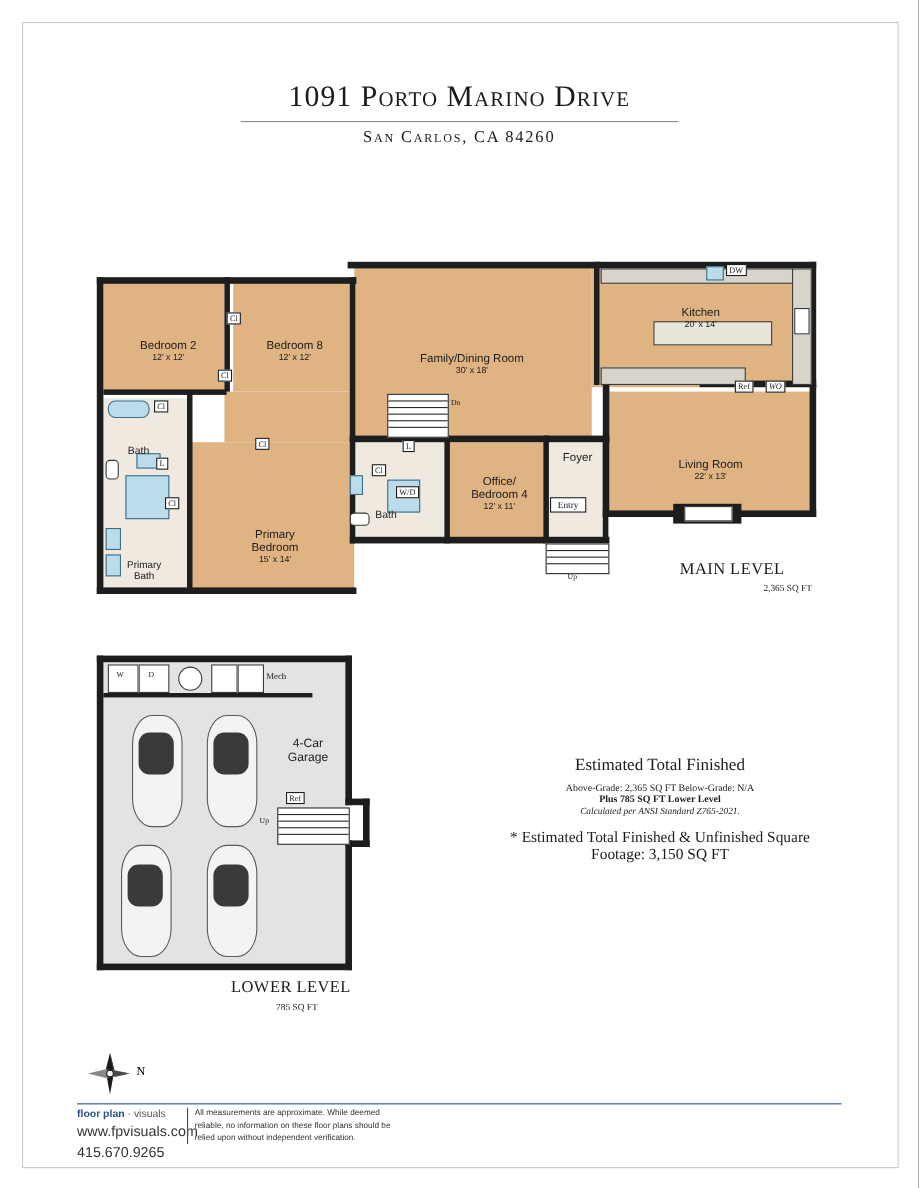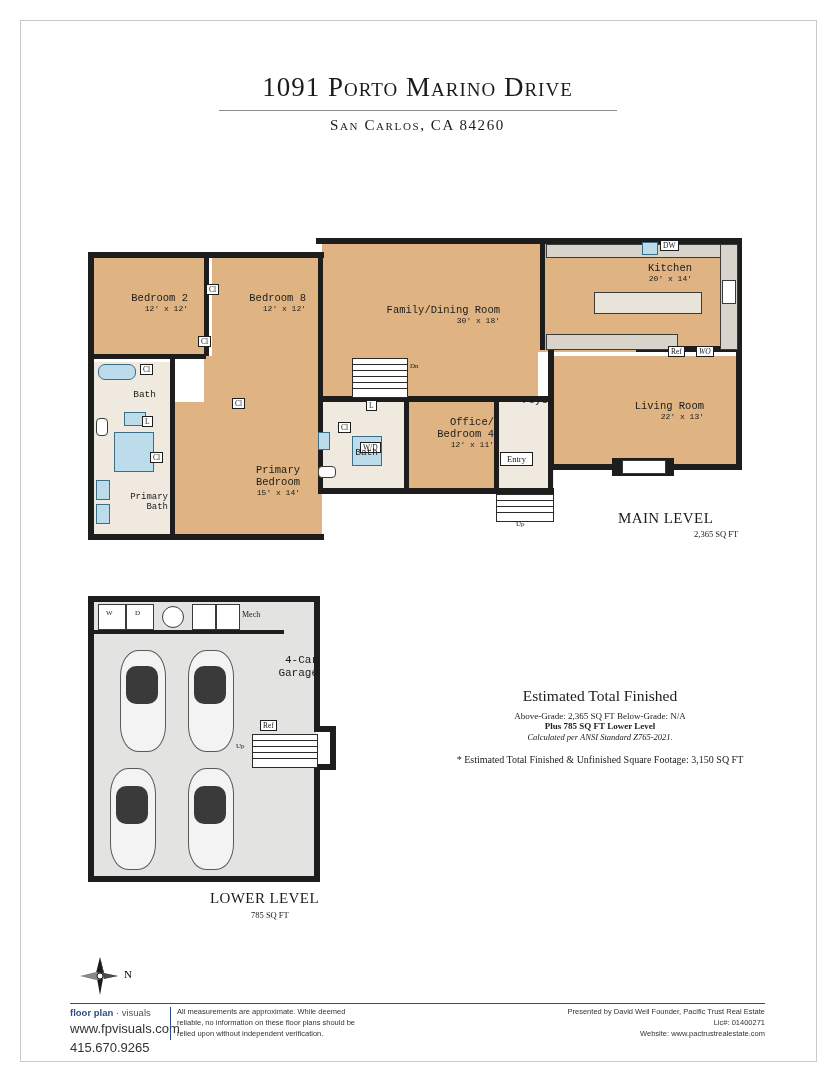--- a/index.html
+++ b/index.html
@@ -28,22 +28,22 @@
     font-size:15px;letter-spacing:1.6px;color:#1b1b1b;font-variant:small-caps;
   }
 
   
   .plan{position:absolute;}
   .wall{position:absolute;background:#1d1d1d;}
   .room{position:absolute;background:#e0b383;}
   .room-light{position:absolute;background:#efe9e0;}
   .room-gray{position:absolute;background:#e3e3e1;}
   .lbl{
-    position:absolute;text-align:right;color:#1b1b1b;
-    font-family:Liberation Mono, monospace;line-height:1.15;
+    position:absolute;text-align:center;color:#1b1b1b;
+    font-family:Liberation Sans, sans-serif;line-height:1.15;margin-top:16px;
   }
   .lbl .n{display:block;font-size:10.5px;}
   .lbl .d{display:block;font-size:8px;}
   .tiny{position:absolute;font-size:7px;color:#1b1b1b;font-family:"Liberation Serif",serif;}
   .tiny-b{position:absolute;font-size:7.5px;color:#1b1b1b;
           font-family:"Liberation Serif",serif;
           border:1px solid #1d1d1d;background:#fff;padding:0 2px;}
   .fix{position:absolute;border:1px solid #3a3a3a;background:#fff;}
   .fix-blue{position:absolute;border:1px solid #3a6d86;background:#bcdcec;}
   .stair{position:absolute;background:#fff;border:1px solid #2a2a2a;}
@@ -54,21 +54,21 @@
     font-family:"Liberation Serif",serif;
   }
   .level-sq{position:absolute;font-size:8.5px;color:#1b1b1b;}
 
   
   .summary{position:absolute;left:440px;top:686px;width:320px;text-align:center;color:#1b1b1b;}
   .summary .h1{font-size:15.5px;line-height:1.35;}
   .summary .h2{font-size:9px;margin-top:4px;}
   .summary .h3{font-size:9px;font-weight:bold;}
   .summary .h4{font-size:8.5px;font-style:italic;margin-top:1px;}
-  .summary .h5{font-size:10px;margin-top:12px;}
+  .summary .h5{font-size:14px;margin-top:12px;}
 
   
   .compass{position:absolute;left:78px;top:955px;width:70px;height:42px;}
   .compass .n{position:absolute;left:46px;top:13px;font-size:11px;}
 
   
   .foot-rule{position:absolute;left:70px;top:1003px;width:695px;height:1px;background:#2b4f8a;}
   .foot-logo{position:absolute;left:70px;top:1007px;font-size:9.5px;color:#2b4f8a;font-weight:bold;
              font-family:"Liberation Sans",sans-serif;}
   .foot-logo span{font-weight:normal;color:#555;}
@@ -292,18 +292,13 @@
 
   <div class="foot-rule"></div>
   <div class="foot-logo">
     <span style="color:#2b4f8a;font-weight:bold;">floor plan</span><span> · visuals</span>
   </div>
   <div class="foot-left">
     <div>www.fpvisuals.com</div>
     <div>415.670.9265</div>
   </div>
   <div class="foot-mid">All measurements are approximate. While deemed reliable, no information on these floor plans should be relied upon without independent verification.</div>
-  <div class="foot-right">
-    <div>Presented by David Weil Founder, Pacific Trust Real Estate</div>
-    <div>Lic#: 01400271</div>
-    <div>Website: www.pactrustrealestate.com</div>
-  </div>
 </div>
 
 </body></html>

